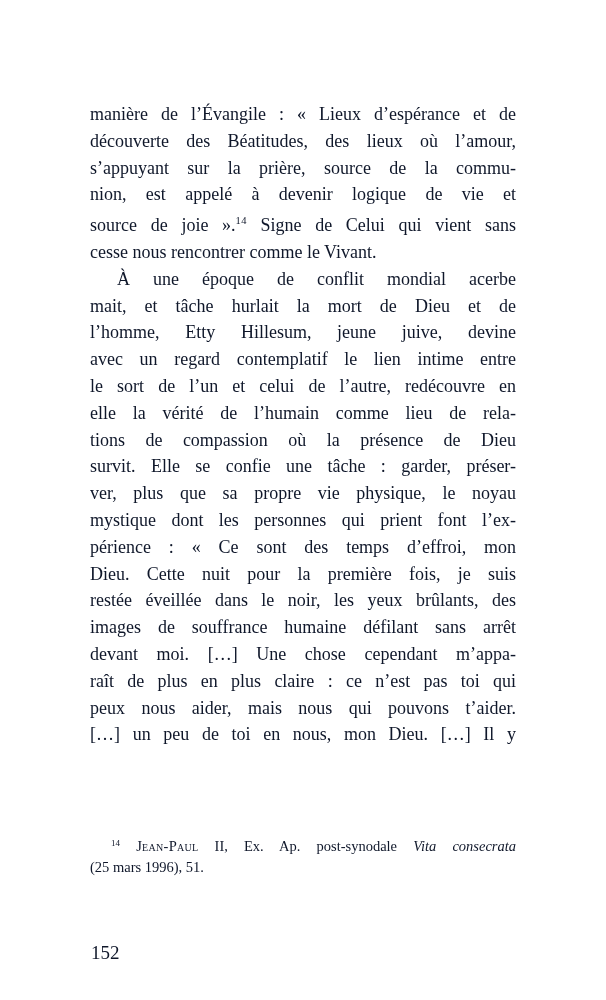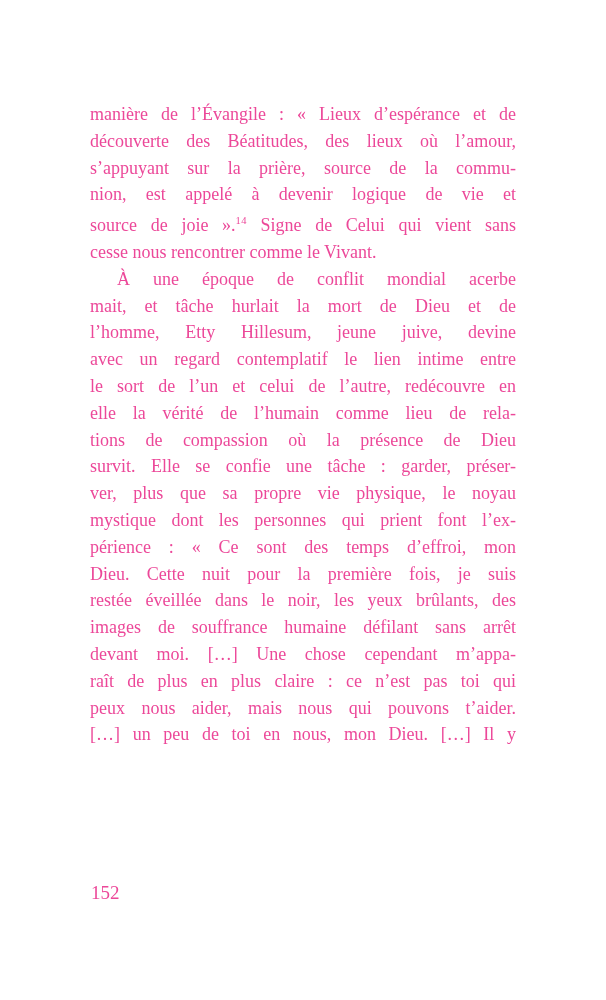--- a/index.html
+++ b/index.html
@@ -7,21 +7,21 @@
     padding: 0;
     background: #ffffff;
   }
   .book-page {
     position: relative;
     width: 606px;
     height: 1000px;
     background: #ffffff;
     overflow: hidden;
     font-family: "Liberation Serif", "DejaVu Serif", serif;
-    color: #ec4899;
+    color: #0f172a;
   }
   .text-block {
     position: absolute;
     left: 90px;
     top: 101px;
     width: 426px;
   }
   .para { margin: 0; padding: 0; }
   .line {
     font-size: 18px;
@@ -64,21 +64,21 @@
   .smallcaps {
     font-variant: small-caps;
     letter-spacing: 0.3px;
   }
   .italic {
     font-style: italic;
   }
   .page-number {
     position: absolute;
     left: 91px;
-    top: 880px;
+    top: 940px;
     font-size: 19px;
     line-height: 26px;
   }
 </style>
 </head>
 <body>
 
 <div class="book-page">
 
   <div class="text-block">
@@ -108,16 +108,20 @@
       <div class="line">restée éveillée dans le noir, les yeux brûlants, des</div>
       <div class="line">images de souffrance humaine défilant sans arrêt</div>
       <div class="line">devant moi. […] Une chose cependant m’appa-</div>
       <div class="line">raît de plus en plus claire : ce n’est pas toi qui</div>
       <div class="line">peux nous aider, mais nous qui pouvons t’aider.</div>
       <div class="line">[…] un peu de toi en nous, mon Dieu. […] Il y</div>
     </div>
 
   </div>
 
+  <div class="footnote-block">
+    <div class="fn-line1"><span class="fn-sup">14</span> <span class="smallcaps">Jean-Paul</span><span> II, Ex. Ap. post-synodale </span><span class="italic">Vita consecrata</span></div>
+    <div class="fn-line2">(25 mars 1996), 51.</div>
+  </div>
 
   <div class="page-number">152</div>
 
 </div>
 
 </body></html>

